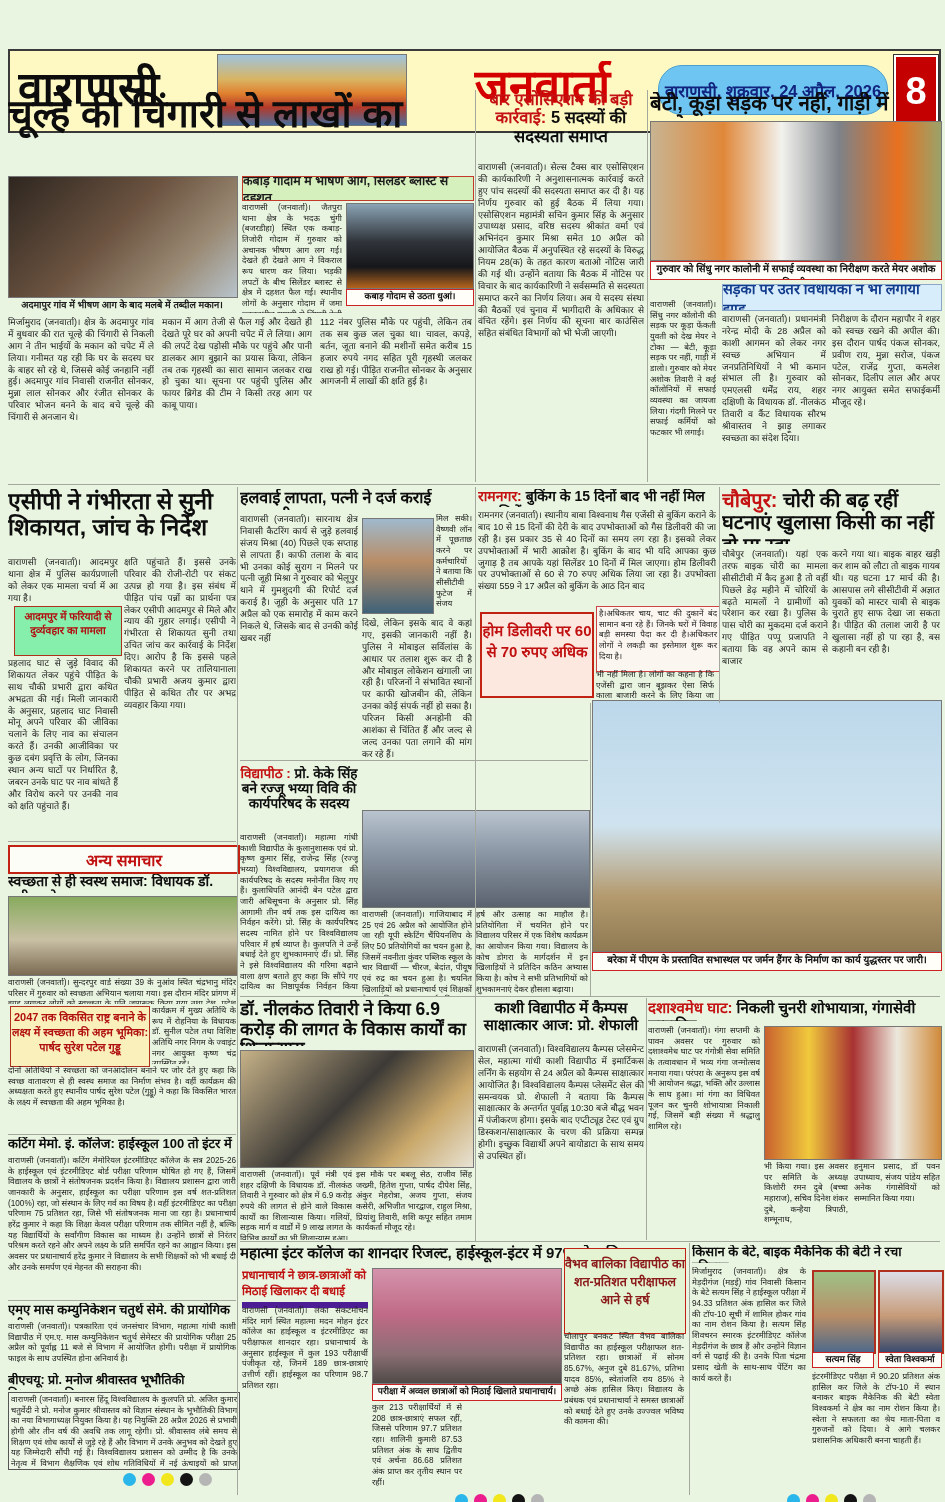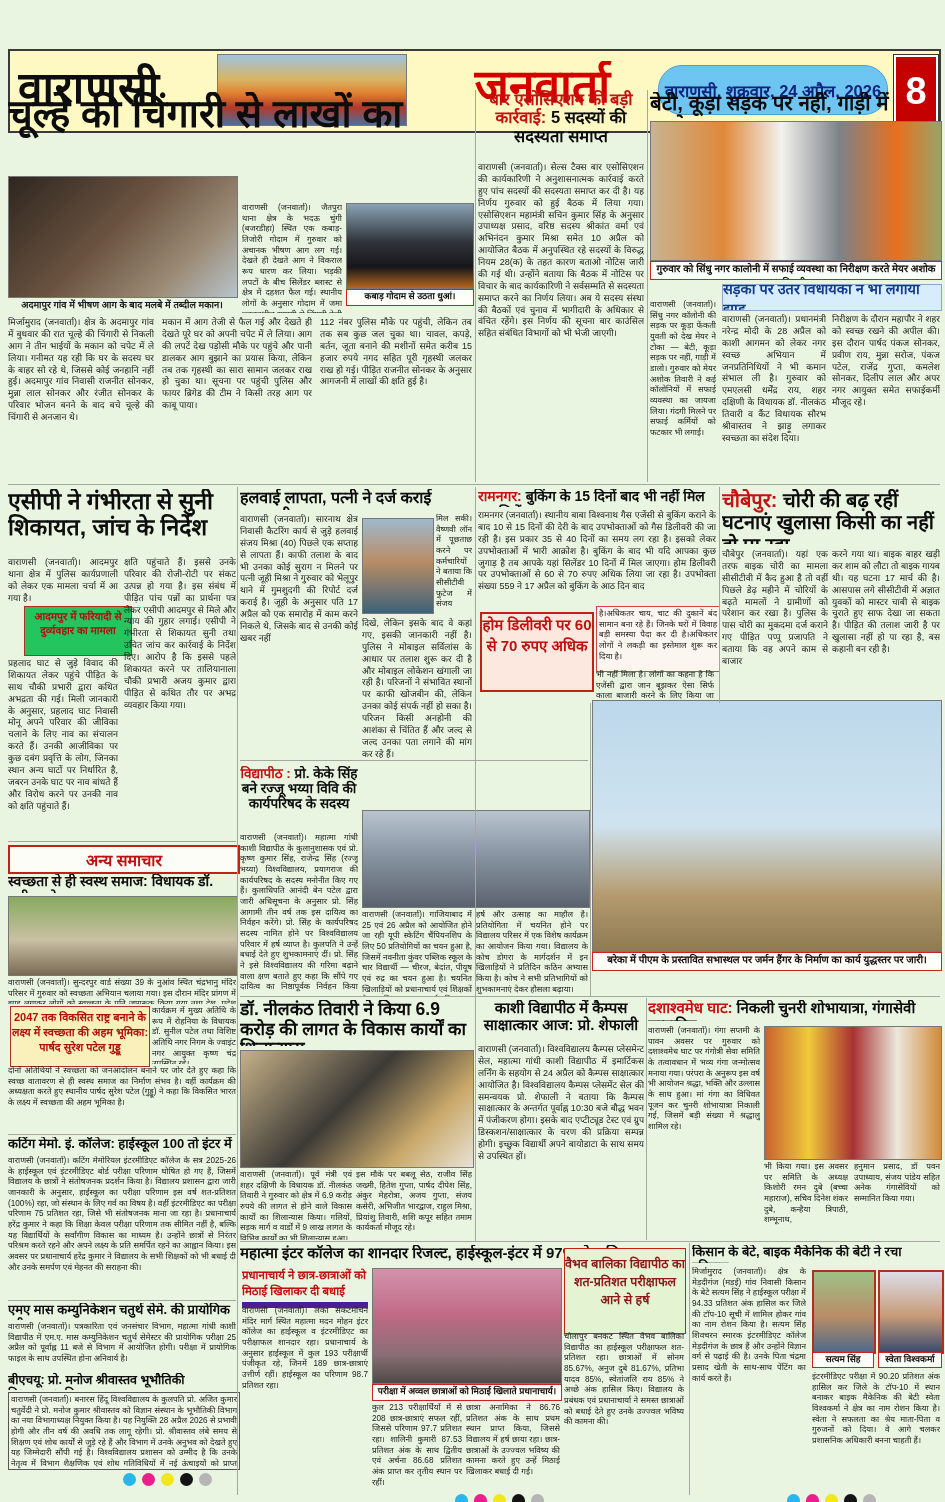--- a/index.html
+++ b/index.html
@@ -44,20 +44,22 @@
     <div class="hd red" style="left:425px;top:10px;width:215px;height:58px;font-size:46px;text-align:center;color:#d40000;">जनवार्ता</div>
     <div class="abs" style="left:648px;top:14px;width:228px;height:48px;background:#6fc5f2;border-radius:24px;border:1px solid #4aa0d0;
          display:flex;align-items:center;justify-content:center;font-weight:bold;font-size:16.5px;color:#10237e;text-align:center;overflow:hidden;">वाराणसी, शुक्रवार, 24 अप्रैल, 2026</div>
     <div class="abs" style="left:884px;top:4px;width:40px;height:68px;background:#c40000;border:2px solid #fff;box-shadow:0 0 0 1px #333;
          display:flex;align-items:center;justify-content:center;color:#fff;font-weight:bold;font-size:38px;">8</div>
   </div>
 
   <div class="hd" style="left:8px;top:92px;width:464px;height:52px;font-size:39px;">चूल्हे की चिंगारी से लाखों का नुकसान</div>
   <div class="photo ph-fire" style="left:8px;top:176px;width:228px;height:120px;"></div>
   <div class="abs" style="left:8px;top:298px;width:228px;height:15px;font-size:9.5px;font-weight:bold;text-align:center;overflow:hidden;">अदमापुर गांव में भीषण आग के बाद मलबे में तब्दील मकान।</div>
+  <div class="abs" style="left:242px;top:176px;width:230px;height:23px;background:#d6f0bd;border:1.5px solid #c23a2a;
+       font-weight:bold;font-size:12.5px;display:flex;align-items:center;justify-content:center;overflow:hidden;">कबाड़ गोदाम में भीषण आग, सिलेंडर ब्लास्ट से दहशत</div>
   <div class="t8" style="left:242px;top:203px;width:100px;height:110px;">वाराणसी (जनवार्ता)। जैतपुरा थाना क्षेत्र के भदऊ चुंगी (बजरडीहा) स्थित एक कबाड़-तिजोरी गोदाम में गुरुवार को अचानक भीषण आग लग गई। देखते ही देखते आग ने विकराल रूप धारण कर लिया। भड़की लपटों के बीच सिलेंडर ब्लास्ट से क्षेत्र में दहशत फैल गई। स्थानीय लोगों के अनुसार गोदाम में जमा ज्वलनशील सामग्री से चिंगारी तेजी से फैल गई। सूचना पर पहुंची फायर ब्रिगेड की टीम ने कड़ी मशक्कत के बाद आग पर काबू पाया।</div>
   <div class="photo ph-smoke" style="left:346px;top:203px;width:126px;height:84px;"></div>
   <div class="cap" style="left:346px;top:289px;width:126px;height:15px;font-size:9px;border-width:1px;">कबाड़ गोदाम से उठता धुआं।</div>
   <div class="t9" style="left:8px;top:317px;width:146px;height:164px;">मिर्जामुराद (जनवार्ता)। क्षेत्र के अदमापुर गांव में बुधवार की रात चूल्हे की चिंगारी से निकली आग ने तीन भाईयों के मकान को चपेट में ले लिया। गनीमत यह रही कि घर के सदस्य घर के बाहर सो रहे थे, जिससे कोई जनहानि नहीं हुई। अदमापुर गांव निवासी राजनीत सोनकर, मुन्ना लाल सोनकर और रंजीत सोनकर के परिवार भोजन बनने के बाद बचे चूल्हे की चिंगारी से अनजान थे।</div>
   <div class="t9" style="left:162px;top:317px;width:150px;height:164px;">मकान में आग तेजी से फैल गई और देखते ही देखते पूरे घर को अपनी चपेट में ले लिया। आग की लपटें देख पड़ोसी मौके पर पहुंचे और पानी डालकर आग बुझाने का प्रयास किया, लेकिन तब तक गृहस्थी का सारा सामान जलकर राख हो चुका था। सूचना पर पहुंची पुलिस और फायर ब्रिगेड की टीम ने किसी तरह आग पर काबू पाया।</div>
   <div class="t9" style="left:320px;top:317px;width:152px;height:164px;">112 नंबर पुलिस मौके पर पहुंची, लेकिन तब तक सब कुछ जल चुका था। चावल, कपड़े, बर्तन, जूता बनाने की मशीनों समेत करीब 15 हजार रुपये नगद सहित पूरी गृहस्थी जलकर राख हो गई। पीड़ित राजनीत सोनकर के अनुसार आगजनी में लाखों की क्षति हुई है।</div>
 
   <div class="hd" style="left:478px;top:90px;width:166px;height:68px;font-size:16.5px;text-align:center;"><span class="red">बार एसोसिएशन की बड़ी कार्रवाई:</span><span> 5 सदस्यों की सदस्यता समाप्त</span></div>
   <div class="t9" style="left:478px;top:162px;width:166px;height:318px;">वाराणसी (जनवार्ता)। सेल्स टैक्स बार एसोसिएशन की कार्यकारिणी ने अनुशासनात्मक कार्रवाई करते हुए पांच सदस्यों की सदस्यता समाप्त कर दी है। यह निर्णय गुरुवार को हुई बैठक में लिया गया। एसोसिएशन महामंत्री सचिन कुमार सिंह के अनुसार उपाध्यक्ष प्रसाद, वरिष्ठ सदस्य श्रीकांत वर्मा एवं अभिनंदन कुमार मिश्रा समेत 10 अप्रैल को आयोजित बैठक में अनुपस्थित रहे सदस्यों के विरुद्ध नियम 28(क) के तहत कारण बताओ नोटिस जारी की गई थी। उन्होंने बताया कि बैठक में नोटिस पर विचार के बाद कार्यकारिणी ने सर्वसम्मति से सदस्यता समाप्त करने का निर्णय लिया। अब ये सदस्य संस्था की बैठकों एवं चुनाव में भागीदारी के अधिकार से वंचित रहेंगे। इस निर्णय की सूचना बार काउंसिल सहित संबंधित विभागों को भी भेजी जाएगी।</div>
 
@@ -65,35 +67,35 @@
   <div class="photo ph-mayor" style="left:650px;top:121px;width:290px;height:138px;"></div>
   <div class="cap" style="left:650px;top:261px;width:290px;height:17px;font-size:10px;">गुरुवार को सिंधु नगर कालोनी में सफाई व्यवस्था का निरीक्षण करते मेयर अशोक तिवारी।</div>
   <div class="t8" style="left:650px;top:284px;width:66px;height:196px;margin-top:16px;">वाराणसी (जनवार्ता)। सिंधु नगर कॉलोनी की सड़क पर कूड़ा फेंकती युवती को देख मेयर ने टोका — बेटी, कूड़ा सड़क पर नहीं, गाड़ी में डालो। गुरुवार को मेयर अशोक तिवारी ने कई कॉलोनियों में सफाई व्यवस्था का जायजा लिया। गंदगी मिलने पर सफाई कर्मियों को फटकार भी लगाई।</div>
   <div class="abs" style="left:722px;top:284px;width:218px;height:25px;background:#d8edfb;border:1px solid #8aa6c8;color:#123c8c;
        font-weight:bold;font-size:14.5px;display:flex;align-items:center;justify-content:center;overflow:hidden;">सड़कों पर उतरे विधायकों ने भी लगायी झाड़ू</div>
   <div class="t9" style="left:722px;top:314px;width:104px;height:166px;">वाराणसी (जनवार्ता)। प्रधानमंत्री नरेन्द्र मोदी के 28 अप्रैल को काशी आगमन को लेकर नगर स्वच्छ अभियान में जनप्रतिनिधियों ने भी कमान संभाल ली है। गुरुवार को एमएलसी धर्मेंद्र राय, शहर दक्षिणी के विधायक डॉ. नीलकंठ तिवारी व कैंट विधायक सौरभ श्रीवास्तव ने झाड़ू लगाकर स्वच्छता का संदेश दिया।</div>
   <div class="t9" style="left:832px;top:314px;width:108px;height:166px;">निरीक्षण के दौरान महापौर ने शहर को स्वच्छ रखने की अपील की। इस दौरान पार्षद पंकज सोनकर, प्रवीण राय, मुन्ना सरोज, पंकज पटेल, राजेंद्र गुप्ता, कमलेश सोनकर, दिलीप लाल और अपर नगर आयुक्त समेत सफाईकर्मी मौजूद रहे।</div>
 
   <div class="hd" style="left:8px;top:489px;width:228px;height:62px;font-size:23px;">एसीपी ने गंभीरता से सुनी शिकायत, जांच के निर्देश</div>
   <div class="t9" style="left:8px;top:557px;width:110px;height:46px;">वाराणसी (जनवार्ता)। आदमपुर थाना क्षेत्र में पुलिस कार्यप्रणाली को लेकर एक मामला चर्चा में आ गया है।</div>
-  <div class="boxed" style="left:24px;top:606px;width:106px;height:46px;background:#22c55e;border:1.5px solid #b03020;color:#b01010;
+  <div class="boxed" style="left:14px;top:606px;width:106px;height:46px;background:#86efac;border:1.5px solid #b03020;color:#b01010;
        font-weight:bold;font-size:10.5px;text-align:center;line-height:1.35;padding-top:2px;">आदमपुर में फरियादी से दुर्व्यवहार का मामला</div>
   <div class="t9" style="left:8px;top:658px;width:110px;height:180px;">प्रहलाद घाट से जुड़े विवाद की शिकायत लेकर पहुंचे पीड़ित के साथ चौकी प्रभारी द्वारा कथित अभद्रता की गई। मिली जानकारी के अनुसार, प्रहलाद घाट निवासी मोनू अपने परिवार की जीविका चलाने के लिए नाव का संचालन करते हैं। उनकी आजीविका पर कुछ दबंग प्रवृत्ति के लोग, जिनका स्थान अन्य घाटों पर निर्धारित है, जबरन उनके घाट पर नाव बांधते हैं और विरोध करने पर उनकी नाव को क्षति पहुंचाते हैं।</div>
   <div class="t9" style="left:124px;top:557px;width:112px;height:281px;">क्षति पहुंचाते हैं। इससे उनके परिवार की रोजी-रोटी पर संकट उत्पन्न हो गया है। इस संबंध में पीड़ित पांच पन्नों का प्रार्थना पत्र लेकर एसीपी आदमपुर से मिले और न्याय की गुहार लगाई। एसीपी ने गंभीरता से शिकायत सुनी तथा उचित जांच कर कार्रवाई के निर्देश दिए। आरोप है कि इससे पहले शिकायत करने पर तालियानाला चौकी प्रभारी अजय कुमार द्वारा पीड़ित से कथित तौर पर अभद्र व्यवहार किया गया।</div>
 
   <div class="hd" style="left:240px;top:489px;width:232px;height:21px;font-size:16px;">हलवाई लापता, पत्नी ने दर्ज कराई गुमशुदगी</div>
   <div class="t9" style="left:240px;top:514px;width:118px;height:244px;">वाराणसी (जनवार्ता)। सारनाथ क्षेत्र निवासी कैटरिंग कार्य से जुड़े हलवाई संजय मिश्रा (40) पिछले एक सप्ताह से लापता हैं। काफी तलाश के बाद भी उनका कोई सुराग न मिलने पर पत्नी जूही मिश्रा ने गुरुवार को भेलूपुर थाने में गुमशुदगी की रिपोर्ट दर्ज कराई है। जूही के अनुसार पति 17 अप्रैल को एक समारोह में काम करने निकले थे, जिसके बाद से उनकी कोई खबर नहीं</div>
   <div class="photo ph-man" style="left:362px;top:518px;width:70px;height:94px;"></div>
   <div class="t8" style="left:436px;top:514px;width:36px;height:100px;">मिल सकी। वैष्णवी लॉन में पूछताछ करने पर कर्मचारियों ने बताया कि सीसीटीवी फुटेज में संजय</div>
   <div class="t9" style="left:362px;top:618px;width:110px;height:140px;">दिखे, लेकिन इसके बाद वे कहां गए, इसकी जानकारी नहीं है। पुलिस ने मोबाइल सर्विलांस के आधार पर तलाश शुरू कर दी है और मोबाइल लोकेशन खंगाली जा रही है। परिजनों ने संभावित स्थानों पर काफी खोजबीन की, लेकिन उनका कोई संपर्क नहीं हो सका है। परिजन किसी अनहोनी की आशंका से चिंतित हैं और जल्द से जल्द उनका पता लगाने की मांग कर रहे हैं।</div>
 
   <div class="hd" style="left:478px;top:489px;width:238px;height:18px;font-size:14px;"><span class="red">रामनगर:</span><span> बुकिंग के 15 दिनों बाद भी नहीं मिल रहा सिलेंडर</span></div>
   <div class="t9" style="left:478px;top:510px;width:238px;height:98px;">रामनगर (जनवार्ता)। स्थानीय बाबा विश्वनाथ गैस एजेंसी से बुकिंग कराने के बाद 10 से 15 दिनों की देरी के बाद उपभोक्ताओं को गैस डिलीवरी की जा रही है। इस प्रकार 35 से 40 दिनों का समय लग रहा है। इसको लेकर उपभोक्ताओं में भारी आक्रोश है। बुकिंग के बाद भी यदि आपका कुछ जुगाड़ है तब आपके यहां सिलेंडर 10 दिनों में मिल जाएगा। होम डिलीवरी पर उपभोक्ताओं से 60 से 70 रुपए अधिक लिया जा रहा है। उपभोक्ता संख्या 559 ने 17 अप्रैल को बुकिंग के आठ दिन बाद</div>
   <div class="boxed" style="left:480px;top:612px;width:110px;height:76px;background:#fde8e0;border:2px solid #c22213;color:#c01010;
-       font-weight:bold;font-size:15px;text-align:center;line-height:1.4;padding-top:0;">होम डिलीवरी पर 60 से 70 रुपए अधिक</div>
+       font-weight:bold;font-size:15px;text-align:center;line-height:1.4;padding-top:6px;">होम डिलीवरी पर 60 से 70 रुपए अधिक</div>
   <div class="boxed t8" style="left:596px;top:606px;width:118px;height:60px;border:1px solid #c44;background:#fbf6ef;padding:2px;">है।अधिकतर चाय, चाट की दुकानें बंद सामान बना रहे हैं। जिनके घरों में विवाह बड़ी समस्या पैदा कर दी है।अधिकतर लोगों ने लकड़ी का इस्तेमाल शुरू कर दिया है।</div>
   <div class="t8" style="left:596px;top:670px;width:118px;height:40px;">भी नहीं मिला है। लोगों का कहना है कि एजेंसी द्वारा जान बूझकर ऐसा सिर्फ काला बाजारी करने के लिए किया जा रहा है।</div>
 
   <div class="hd" style="left:722px;top:489px;width:218px;height:55px;font-size:20px;"><span class="red">चौबेपुर:</span><span> चोरी की बढ़ रहीं घटनाएं खुलासा किसी का नहीं हो पा रहा</span></div>
   <div class="t9" style="left:722px;top:549px;width:106px;height:154px;">चौबेपुर (जनवार्ता)। यहां एक तरफ बाइक चोरी का मामला सीसीटीवी में कैद हुआ है तो वहीं पिछले डेढ़ महीने में चोरियों के बढ़ते मामलों ने ग्रामीणों को परेशान कर रखा है। पुलिस के पास चोरी का मुकदमा दर्ज कराने गए पीड़ित पप्पू प्रजापति ने बताया कि वह अपने काम से बाजार</div>
   <div class="t9" style="left:832px;top:549px;width:108px;height:154px;">करने गया था। बाइक बाहर खड़ी कर शाम को लौटा तो बाइक गायब थी। यह घटना 17 मार्च की है। आसपास लगे सीसीटीवी में अज्ञात युवकों को मास्टर चाबी से बाइक चुराते हुए साफ देखा जा सकता है। पीड़ित की तलाश जारी है पर खुलासा नहीं हो पा रहा है, बस कहानी बन रही है।</div>
 
   <div class="hd" style="left:240px;top:766px;width:118px;height:62px;font-size:13.5px;text-align:center;"><span class="red">विद्यापीठ :</span><span> प्रो. केके सिंह बने रज्जू भय्या विवि की कार्यपरिषद के सदस्य</span></div>
   <div class="t8" style="left:240px;top:833px;width:118px;height:162px;">वाराणसी (जनवार्ता)। महात्मा गांधी काशी विद्यापीठ के कुलानुशासक एवं प्रो. कृष्ण कुमार सिंह, राजेन्द्र सिंह (रज्जू भय्या) विश्वविद्यालय, प्रयागराज की कार्यपरिषद के सदस्य मनोनीत किए गए हैं। कुलाधिपति आनंदी बेन पटेल द्वारा जारी अधिसूचना के अनुसार प्रो. सिंह आगामी तीन वर्ष तक इस दायित्व का निर्वहन करेंगे। प्रो. सिंह के कार्यपरिषद सदस्य नामित होने पर विश्वविद्यालय परिवार में हर्ष व्याप्त है। कुलपति ने उन्हें बधाई देते हुए शुभकामनाएं दीं। प्रो. सिंह ने इसे विश्वविद्यालय की गरिमा बढ़ाने वाला क्षण बताते हुए कहा कि सौंपे गए दायित्व का निष्ठापूर्वक निर्वहन किया जाएगा।</div>
 
@@ -137,21 +139,20 @@
   <div class="t8" style="left:764px;top:1162px;width:84px;height:78px;">भी किया गया। इस अवसर पर समिति के अध्यक्ष किशोरी रमन दुबे (बच्चा महाराज), सचिव दिनेश शंकर दुबे, कन्हैया त्रिपाठी, शम्भूनाथ,</div>
   <div class="t8" style="left:854px;top:1162px;width:86px;height:78px;">हनुमान प्रसाद, डॉ पवन उपाध्याय, संजय पांडेय सहित अनेक गंगासेवियों को सम्मानित किया गया।</div>
 
   <div class="hd" style="left:240px;top:1245px;width:448px;height:19px;font-size:15px;">महात्मा इंटर कॉलेज का शानदार रिजल्ट, हाईस्कूल-इंटर में 97% से अधिक सफलता</div>
   <div class="boxed" style="left:242px;top:1268px;width:126px;height:34px;color:#c01010;font-weight:bold;font-size:11.5px;
        text-align:left;line-height:1.35;border-bottom:6px solid #4c1d95;">प्रधानाचार्य ने छात्र-छात्राओं को मिठाई खिलाकर दी बधाई</div>
   <div class="t8" style="left:242px;top:1306px;width:126px;height:188px;">वाराणसी (जनवार्ता)। लंका संकटमोचन मंदिर मार्ग स्थित महात्मा मदन मोहन इंटर कॉलेज का हाईस्कूल व इंटरमीडिएट का परीक्षाफल शानदार रहा। प्रधानाचार्य के अनुसार हाईस्कूल में कुल 193 परीक्षार्थी पंजीकृत रहे, जिनमें 189 छात्र-छात्राएं उत्तीर्ण रहीं। हाईस्कूल का परिणाम 98.7 प्रतिशत रहा।</div>
   <div class="photo ph-school" style="left:372px;top:1268px;width:188px;height:114px;"></div>
   <div class="cap" style="left:372px;top:1384px;width:188px;height:15px;font-size:9px;border-width:1px;">परीक्षा में अव्वल छात्राओं को मिठाई खिलाते प्रधानाचार्य।</div>
   <div class="t8" style="left:372px;top:1403px;width:90px;height:91px;">कुल 213 परीक्षार्थियों में से 208 छात्र-छात्राएं सफल रहीं, जिससे परिणाम 97.7 प्रतिशत रहा। शालिनी कुमारी 87.53 प्रतिशत अंक के साथ द्वितीय एवं अर्चना 86.68 प्रतिशत अंक प्राप्त कर तृतीय स्थान पर रहीं।</div>
-  <div class="t8" style="left:466px;top:1403px;width:94px;height:91px;">छात्रा अनामिका ने 86.76 प्रतिशत अंक के साथ प्रथम स्थान प्राप्त किया, जिससे विद्यालय में हर्ष छाया रहा। छात्र-छात्राओं के उज्ज्वल भविष्य की कामना करते हुए उन्हें मिठाई खिलाकर बधाई दी गई।</div>
   <div class="boxed" style="left:564px;top:1248px;width:120px;height:78px;background:#e4f4d2;border:1.5px solid #c22213;color:#8b1a1a;
        font-weight:bold;font-size:12.5px;text-align:center;line-height:1.45;padding-top:6px;">वैभव बालिका विद्यापीठ का शत-प्रतिशत परीक्षाफल आने से हर्ष</div>
   <div class="t8" style="left:564px;top:1332px;width:120px;height:162px;">चोलापुर बनकट स्थित वैभव बालिका विद्यापीठ का हाईस्कूल परीक्षाफल शत-प्रतिशत रहा। छात्राओं में सोनम 85.67%, अनुज दुबे 81.67%, प्रतिभा यादव 85%, स्वेतांजलि राय 85% ने अच्छे अंक हासिल किए। विद्यालय के प्रबंधक एवं प्रधानाचार्या ने समस्त छात्राओं को बधाई देते हुए उनके उज्ज्वल भविष्य की कामना की।</div>
 
   <div class="hd" style="left:692px;top:1245px;width:248px;height:18px;font-size:13px;">किसान के बेटे, बाइक मैकेनिक की बेटी ने रचा इतिहास</div>
   <div class="t8" style="left:692px;top:1267px;width:114px;height:227px;">मिर्जामुराद (जनवार्ता)। क्षेत्र के मेड़दीगंज (मड़ई) गांव निवासी किसान के बेटे सत्यम सिंह ने हाईस्कूल परीक्षा में 94.33 प्रतिशत अंक हासिल कर जिले की टॉप-10 सूची में शामिल होकर गांव का नाम रोशन किया है। सत्यम सिंह शिवचरन स्मारक इंटरमीडिएट कॉलेज मेड़दीगंज के छात्र हैं और उन्होंने विज्ञान वर्ग से पढ़ाई की है। उनके पिता चंद्रमा प्रसाद खेती के साथ-साथ पेंटिंग का कार्य करते हैं।</div>
   <div class="photo ph-boy" style="left:812px;top:1270px;width:60px;height:80px;border:2px solid #b03020;"></div>
   <div class="cap" style="left:812px;top:1352px;width:60px;height:14px;font-size:9px;border-width:1px;">सत्यम सिंह</div>
   <div class="photo ph-girl" style="left:878px;top:1270px;width:62px;height:80px;border:2px solid #b03020;"></div>
   <div class="cap" style="left:878px;top:1352px;width:62px;height:14px;font-size:9px;border-width:1px;">स्वेता विश्वकर्मा</div>

